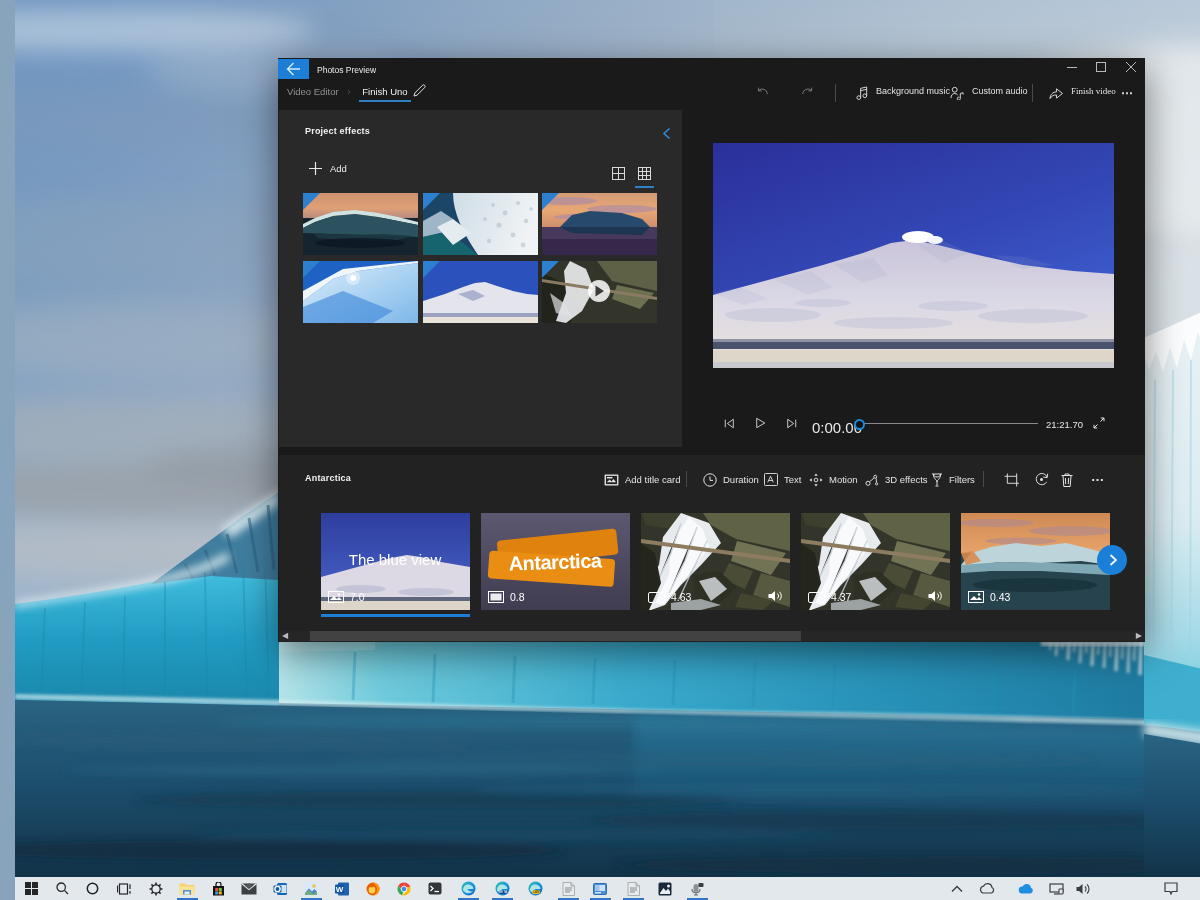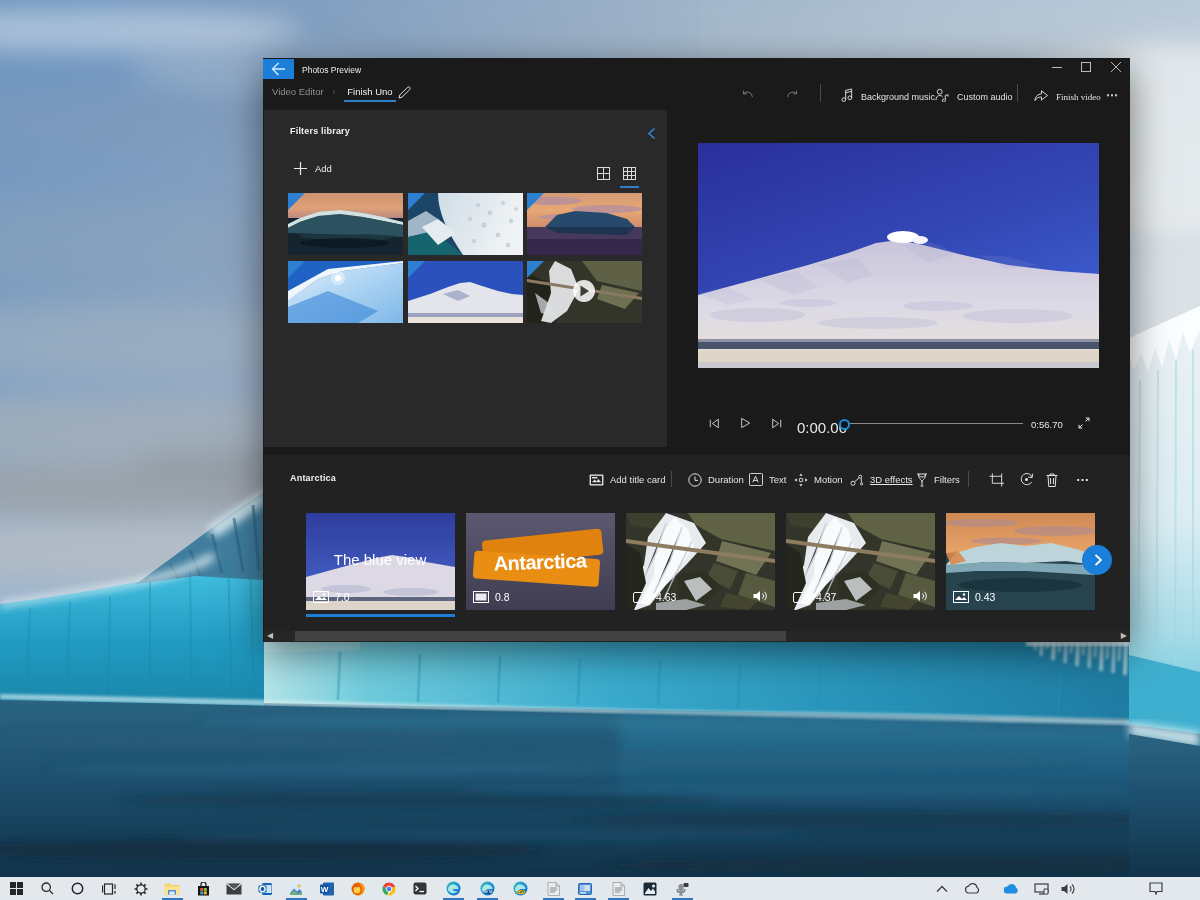--- a/index.html
+++ b/index.html
@@ -1,30 +1,30 @@
 <!DOCTYPE html>
 <html><head>
 <meta charset="utf-8">
 <style>
 * { margin:0; padding:0; box-sizing:border-box; }
 html,body { width:1200px; height:900px; overflow:hidden; font-family:"Liberation Sans",sans-serif; background:#88a4bd; }
-#desktop { position:absolute; left:0; top:0; width:1112px; height:900px; }
+#desktop { position:absolute; left:15px; top:0; width:1112px; height:900px; }
 #bgsvg { position:absolute; left:0; top:0; }
 .abs { position:absolute; }
 
 
 #win { position:absolute; left:263px; top:58px; width:867px; height:584px; background:#1a1a1a; box-shadow:0 10px 36px rgba(0,0,0,.5); }
 #backbtn { position:absolute; left:0; top:1px; width:31px; height:20px; background:#1d7ed8; }
 #backbtn svg { position:absolute; left:8px; top:3px; }
 #apptitle { position:absolute; left:39px; top:7px; font-size:8.5px; color:#ececec; }
 .capbtn { position:absolute; top:4px; width:14px; height:14px; color:#c4c4c4; font-size:10px; text-align:center; line-height:14px; }
 #crumb { position:absolute; left:9px; top:28px; font-size:9.5px; color:#919191; }
 #crumb .sep { color:#555; margin:0 6px; font-size:10px; }
 #crumb .cur { color:#f0f0f0; display:inline-block; border-bottom:2px solid #2f80c4; padding:0 3px 3px 3px; }
-.tbtn { position:absolute; top:28px; color:#e2e2e2; font-size:9px; white-space:nowrap; display:flex; align-items:flex-end; gap:7px; height:16px; }
+.tbtn { position:absolute; top:28px; color:#e2e2e2; font-size:9px; white-space:nowrap; display:flex; align-items:flex-start; gap:7px; height:16px; }
 .vsep { position:absolute; top:26px; width:1px; height:18px; background:#4a4a4a; }
 
 
 #plib { position:absolute; left:1px; top:52px; width:403px; height:337px; background:#292929; }
 .h3 { font-size:9px; font-weight:bold; color:#f2f2f2; letter-spacing:.2px; }
 #addbtn { position:absolute; left:30px; top:52px; color:#ededed; font-size:9.5px; display:flex; align-items:center; gap:8px; }
 .thumb { position:absolute; width:115px; height:62px; overflow:hidden; }
 .thumb > svg { position:absolute; left:0; top:0; }
 .fold { position:absolute; left:0; top:0; width:0; height:0; border-top:17px solid #2c80cf; border-right:17px solid transparent; }
 
@@ -289,21 +289,21 @@
           <path d="M1 13 C1 9.5 3 8 5 8 C6.5 8 7.5 8.6 8.2 9.6" stroke="#e2e2e2" fill="none"></path>
           <path d="M11 8 v5.5 a1.6 1.6 0 1 1 -1 -1.5 M11 8 l3 -.8 v2" stroke="#e2e2e2" fill="none"></path>
         </svg>Custom audio</div>
   <div class="vsep" style="left:754px;"></div>
   <div class="tbtn" style="left:770px;font-family:Liberation Serif, serif;"><svg width="16" height="14" viewBox="0 0 17 15">
           <path d="M2 13.5 C2.5 9 5 6.5 9 6.3 V3 L15.5 8 L9 13 V9.6 C6 9.6 4 10.5 2 13.5 Z" stroke="#e2e2e2" fill="none" stroke-linejoin="round"></path>
         </svg>Finish video</div>
   <div class="tbtn" style="left:843px;letter-spacing:1px;font-weight:bold;font-size:12px;">⋯</div>
 
   <div id="plib">
-    <div class="h3 abs" style="left:26px; top:16px;">Filters library</div>
+    <div class="h3 abs" style="left:26px; top:16px;">Project effects</div>
     <svg class="abs" style="left:383px;top:17px;" width="9" height="13" viewBox="0 0 9 13">
           <path d="M7.5 1.5 L2 6.5 L7.5 11.5" stroke="#2e8ad8" stroke-width="1.6" fill="none"></path>
         </svg>
     <div id="addbtn"><svg width="13" height="13" viewBox="0 0 13 13">
             <path d="M6.5 0 V13 M0 6.5 H13" stroke="#e8e8e8" stroke-width="1.2"></path>
           </svg>Add</div>
     <svg class="abs" style="left:333px;top:57px;" width="13" height="13" viewBox="0 0 13 13">
           <rect x="0.5" y="0.5" width="12" height="12" fill="none" stroke="#dadada"></rect>
           <path d="M6.5 0.5 V12.5 M0.5 6.5 H12.5" stroke="#dadada"></path>
         </svg>
@@ -468,21 +468,21 @@
     <svg class="abs" style="left:73px;top:19px;" width="11" height="12" viewBox="0 0 13 14">
           <path d="M2 1.5 L11.5 7 L2 12.5 Z" fill="none" stroke="#e8e8e8"></path>
         </svg>
     <svg class="abs" style="left:104px;top:20px;" width="11" height="11" viewBox="0 0 13 13">
           <path d="M11.5 2 V11" stroke="#e8e8e8"></path>
           <path d="M2 1.5 L9 6.5 L2 11.5 Z" fill="none" stroke="#e8e8e8"></path>
         </svg>
     <div class="abs" style="left:130px;top:21px;font-size:15px;">0:00.00</div>
     <div class="abs" style="left:182px;top:25px;width:174px;height:1px;background:#8a8a8a;"></div>
     <div class="abs" style="left:172px;top:20px;width:11px;height:11px;border-radius:50%;background:#10131a;border:2px solid #1e8bd8;margin-top:1px;"></div>
-    <div class="abs" style="left:364px;top:21px;font-size:9.5px;">0:56.70</div>
+    <div class="abs" style="left:364px;top:21px;font-size:9.5px;">21:21.70</div>
     <svg class="abs" style="left:411px;top:19px;" width="12" height="12" viewBox="0 0 12 12">
           <path d="M7.5 4.5 L11 1 M11 1 H7.8 M11 1 V4.2 M4.5 7.5 L1 11 M1 11 H4.2 M1 11 V7.8" stroke="#e8e8e8" fill="none"></path>
         </svg>
   </div>
 
   <div id="story">
     <div class="h3 abs" style="left:26px; top:18px;">Antarctica</div>
     <div class="sbtool" style="left:325px;"><svg width="15" height="12" viewBox="0 0 16 13">
             <rect x="0.5" y="0.5" width="15" height="12" rx="1" fill="#e4e4e4"></rect>
             <rect x="2" y="2" width="12" height="9" fill="#222"></rect>
@@ -495,21 +495,21 @@
             <path d="M7 3.5 V7.4 H10" stroke="#e4e4e4" fill="none"></path>
           </svg>Duration</div>
     <div class="sbtool" style="left:485px;"><svg width="14" height="13" viewBox="0 0 15 14">
             <rect x="0.5" y="0.5" width="14" height="13" rx="1" stroke="#e4e4e4" fill="none"></rect>
             <path d="M4 10 L7 3.5 L10 10 M5 8 H9" stroke="#e4e4e4" fill="none"></path>
           </svg>Text</div>
     <div class="sbtool" style="left:530px;"><svg width="14" height="14" viewBox="0 0 15 15">
             <circle cx="7.5" cy="7.5" r="2" stroke="#e4e4e4" fill="none"></circle>
             <path d="M7.5 0.5 l1.8 2.5 h-3.6 Z M7.5 14.5 l1.8 -2.5 h-3.6 Z M0.5 7.5 l2.5 -1.8 v3.6 Z M14.5 7.5 l-2.5 -1.8 v3.6 Z" fill="#e4e4e4"></path>
           </svg>Motion</div>
-    <div class="sbtool" style="left:586px;text-decoration:underline;"><svg width="14" height="14" viewBox="0 0 15 15">
+    <div class="sbtool" style="left:586px;"><svg width="14" height="14" viewBox="0 0 15 15">
             <circle cx="3.2" cy="11" r="2.2" stroke="#e4e4e4" fill="none"></circle>
             <circle cx="11" cy="4" r="1.6" stroke="#e4e4e4" fill="none"></circle>
             <circle cx="12.4" cy="11.6" r="1.2" stroke="#e4e4e4" fill="none"></circle>
             <path d="M5 9.3 L9.6 5.4 M12 5.8 L12.3 10.3" stroke="#e4e4e4" fill="none"></path>
           </svg>3D effects</div>
     <div class="sbtool" style="left:652px;text-align:center;"><svg width="12" height="14" viewBox="0 0 12 14">
             <path d="M1 1 H11 M2.5 1 C2.5 5 9.5 5 9.5 1 M2.5 1 C2.5 7 6 6 6 9 V12.5 M9.5 1 C9.5 7 6 6 6 9" stroke="#e4e4e4" fill="none"></path>
             <path d="M4.5 13 H7.5" stroke="#e4e4e4"></path>
           </svg>Filters</div>
     <div class="vsep" style="left:704px;top:16px;height:16px;"></div>

